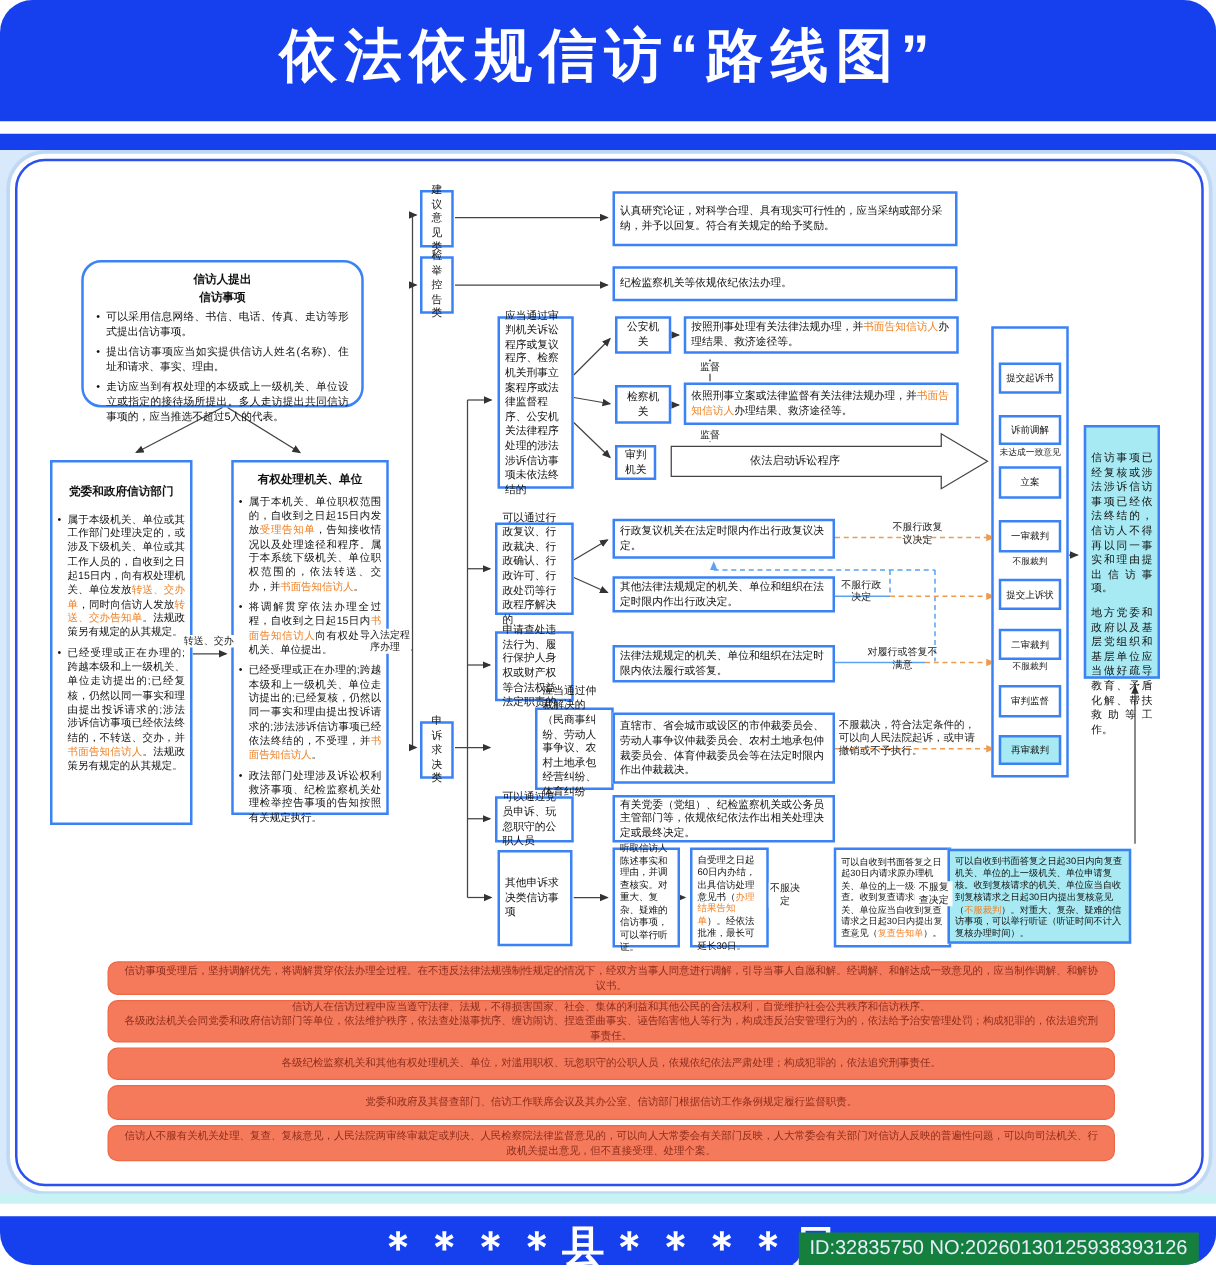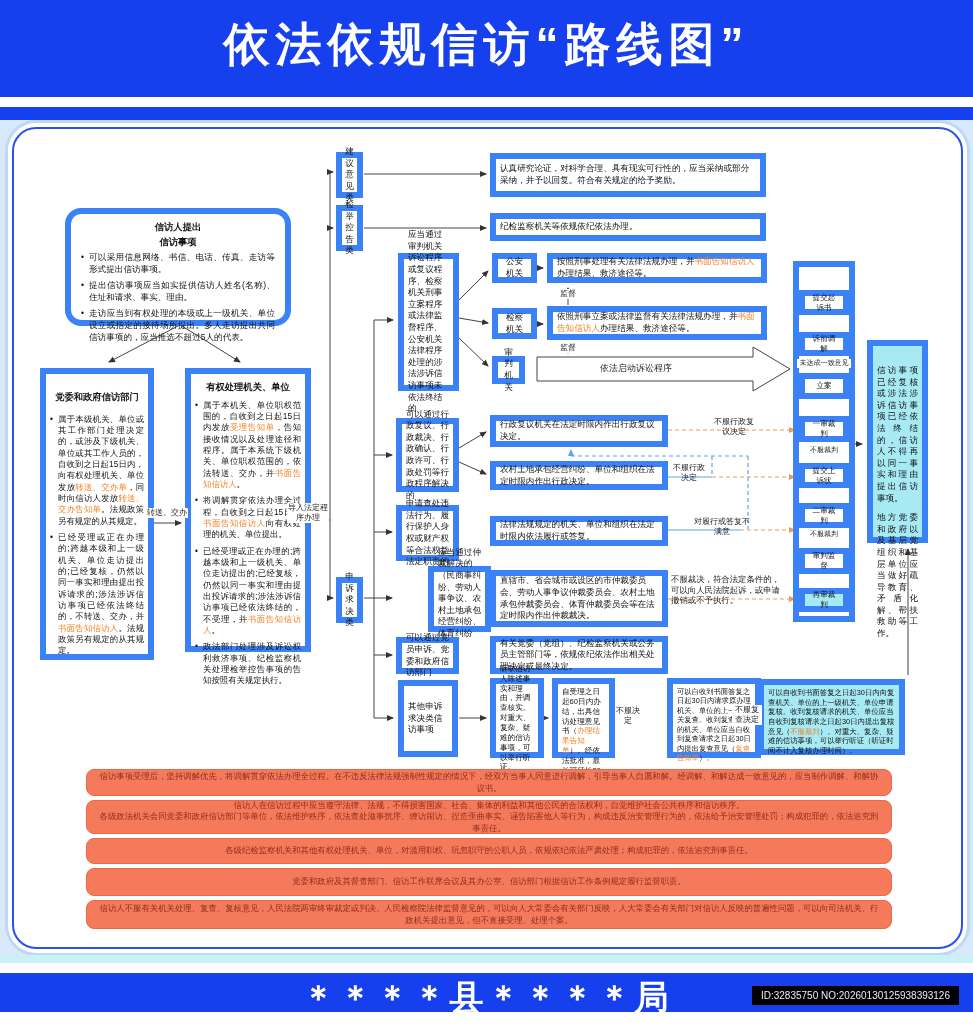--- a/index.html
+++ b/index.html
@@ -1,38 +1,38 @@
 <!DOCTYPE html>
 <html><head>
 <meta charset="utf-8">
 <style>
   html,body{margin:0;padding:0;}
   .page{position:relative;width:973px;height:1012px;background:#ffffff;overflow:hidden;
-        font-family:"Liberation Sans","DejaVu Sans",sans-serif;}
+        font-family:"Liberation Sans","DejaVu Sans",sans-serif;border-radius:26px;}
   
   .hdr{position:absolute;left:0;top:0;width:973px;height:97px;background:#1640ee;z-index:5;}
   .hdr-title{position:absolute;left:0;top:14px;width:973px;text-align:center;color:#fff;
              font-size:46px;font-weight:bold;letter-spacing:6px;}
   .stripe{position:absolute;left:0;top:107px;width:973px;height:13px;background:#1640ee;z-index:5;}
   .ftr{position:absolute;left:0;top:973px;width:973px;height:51px;background:#1640ee;z-index:5;}
   .ftr-edge{position:absolute;left:0;top:955px;width:973px;height:8px;background:#c9f2f4;z-index:5;}
   .ftr-white{position:absolute;left:0;top:963px;width:973px;height:10px;background:#ffffff;z-index:5;}
   .logo{position:absolute;left:18px;top:9px;color:#fff;}
   .logo-name{font-size:25px;font-weight:bold;display:inline-block;}
   .logo-url{font-size:16px;font-weight:bold;font-style:italic;display:inline-block;margin-left:8px;}
   .org{position:absolute;left:0;top:2px;width:973px;text-align:center;color:#fff;
        font-size:34px;font-weight:bold;letter-spacing:3px;}
-  .idbox{position:absolute;right:14px;top:13px;background:#000000;color:#e8ecff;
-         font-size:10px;padding:4px 9px;}
+  .idbox{position:absolute;right:14px;top:13px;background:#15803d;color:#e8ecff;
+         font-size:16px;padding:4px 9px;}
   
   .band{position:absolute;left:0;top:120px;width:973px;height:853px;background:#d8e9fb;z-index:0;}
   .panel{position:absolute;left:12px;top:127px;width:947px;height:818px;background:#ffffff;
          border:2px solid #2b50ef;border-radius:24px;box-shadow:0 0 0 4px #ffffff,0 0 0 7px #bfd9f4;z-index:1;}
   
-  .box{position:absolute;background:#fff;border:6px solid #3b82f6;box-sizing:border-box;
+  .box{position:absolute;background:#fff;border:2px solid #3b82f6;box-sizing:border-box;
        z-index:2;color:#111;font-size:8.6px;line-height:1.35;padding:3px 4px;}
   .ctr{display:flex;align-items:center;justify-content:center;text-align:center;}
   .round{border-radius:16px;}
   .cyan{background:#a7eaf3;}
   .bt{font-weight:bold;text-align:center;margin:2px 0 4px 0;font-size:9.3px;}
   .blt{position:relative;padding-left:8px;margin-bottom:5px;text-align:justify;}
   .blt::before{content:"•";position:absolute;left:0;top:0;}
   .hl{color:#f08226;}
   
   .lbl{position:absolute;z-index:3;font-size:8px;line-height:1.25;color:#222;text-align:center;background:#fff;}
@@ -194,33 +194,33 @@
   <div class="box ctr small" style="left:799px;top:548px;width:50px;height:26px;">审判监督</div>
   <div class="box ctr small cyan" style="left:799px;top:588px;width:50px;height:24px;">再审裁判</div>
 
   <div class="box cyan" style="left:867px;top:340px;width:61px;height:203px;font-size:8.6px;">
     <div style="margin-bottom:8px;margin-top:16px;text-align:justify;">信访事项已经复核或涉法涉诉信访事项已经依法终结的，信访人不得再以同一事实和理由提出信访事项。</div>
     <div style="text-align:justify;">地方党委和政府以及基层党组织和基层单位应当做好疏导教育、矛盾化解、帮扶救助等工作。</div>
   </div>
 
   <div class="box" style="left:396px;top:418px;width:63px;height:74px;display:flex;align-items:center;">可以通过行政复议、行政裁决、行政确认、行政许可、行政处罚等行政程序解决的</div>
   <div class="box" style="left:490px;top:415px;width:178px;height:32px;display:flex;align-items:center;">行政复议机关在法定时限内作出行政复议决定。</div>
-  <div class="box" style="left:490px;top:461px;width:178px;height:29px;display:flex;align-items:center;">农村土地承包经营纠纷、单位和组织在法定时限内作出行政决定。</div>
+  <div class="box" style="left:490px;top:461px;width:178px;height:29px;display:flex;align-items:center;">其他法律法规规定的机关、单位和组织在法定时限内作出行政决定。</div>
   <div class="lbl clear" style="left:712px;top:417px;width:44px;">不服行政复议决定</div>
   <div class="lbl clear" style="left:670px;top:463px;width:38px;">不服行政决定</div>
 
   <div class="box" style="left:396px;top:505px;width:63px;height:56px;display:flex;align-items:center;">申请查处违法行为、履行保护人身权或财产权等合法权益法定职责的</div>
   <div class="box" style="left:490px;top:516px;width:178px;height:30px;display:flex;align-items:center;">法律法规规定的机关、单位和组织在法定时限内依法履行或答复。</div>
   <div class="lbl clear" style="left:694px;top:517px;width:56px;">对履行或答复不满意</div>
 
   <div class="box" style="left:396px;top:566px;width:63px;height:66px;display:flex;align-items:center;margin-left:32px;">应当通过仲裁解决的（民商事纠纷、劳动人事争议、农村土地承包经营纠纷、体育纠纷等）</div>
   <div class="box" style="left:490px;top:570px;width:178px;height:57px;display:flex;align-items:center;">直辖市、省会城市或设区的市仲裁委员会、劳动人事争议仲裁委员会、农村土地承包仲裁委员会、体育仲裁委员会等在法定时限内作出仲裁裁决。</div>
   <div class="lbl clear" style="left:671px;top:574px;width:114px;text-align:left;font-size:8.4px;">不服裁决，符合法定条件的，可以向人民法院起诉，或申请撤销或不予执行。</div>
 
-  <div class="box" style="left:396px;top:637px;width:63px;height:37px;display:flex;align-items:center;">可以通过党员申诉、党委和政府信访部门</div>
+  <div class="box" style="left:396px;top:637px;width:63px;height:37px;display:flex;align-items:center;">可以通过党员申诉、玩忽职守的公职人员</div>
   <div class="box" style="left:490px;top:636px;width:178px;height:38px;display:flex;align-items:center;">有关党委（党组）、纪检监察机关或公务员主管部门等，依规依纪依法作出相关处理决定或最终决定。</div>
 
   <div class="box" style="left:398px;top:680px;width:60px;height:77px;display:flex;align-items:center;">其他申诉求决类信访事项</div>
   <div class="box small" style="left:490px;top:678px;width:54px;height:80px;display:flex;align-items:center;">听取信访人陈述事实和理由，并调查核实。对重大、复杂、疑难的信访事项，可以举行听证。</div>
   <div class="box small" style="left:552px;top:678px;width:63px;height:80px;display:flex;align-items:center;flex-wrap:wrap;">
       <span><span>自受理之日起60日内办结，出具信访处理意见书（</span><span class="hl">办理结果告知单</span><span>）。经依法批准，最长可延长30日。</span></span>
     </div>
   <div class="lbl" style="left:615px;top:706px;width:26px;">不服决定</div>
   <div class="box small" style="left:640px;top:678px;width:94px;height:80px;display:flex;align-items:center;flex-wrap:wrap;font-size:7.3px;margin-left:27px;">
       <span><span>可以自收到书面答复之日起30日内请求原办理机关、单位的上一级机关复查。收到复查请求的机关、单位应当自收到复查请求之日起30日内提出复查意见（</span><span class="hl">复查告知单</span><span>）。</span></span>

